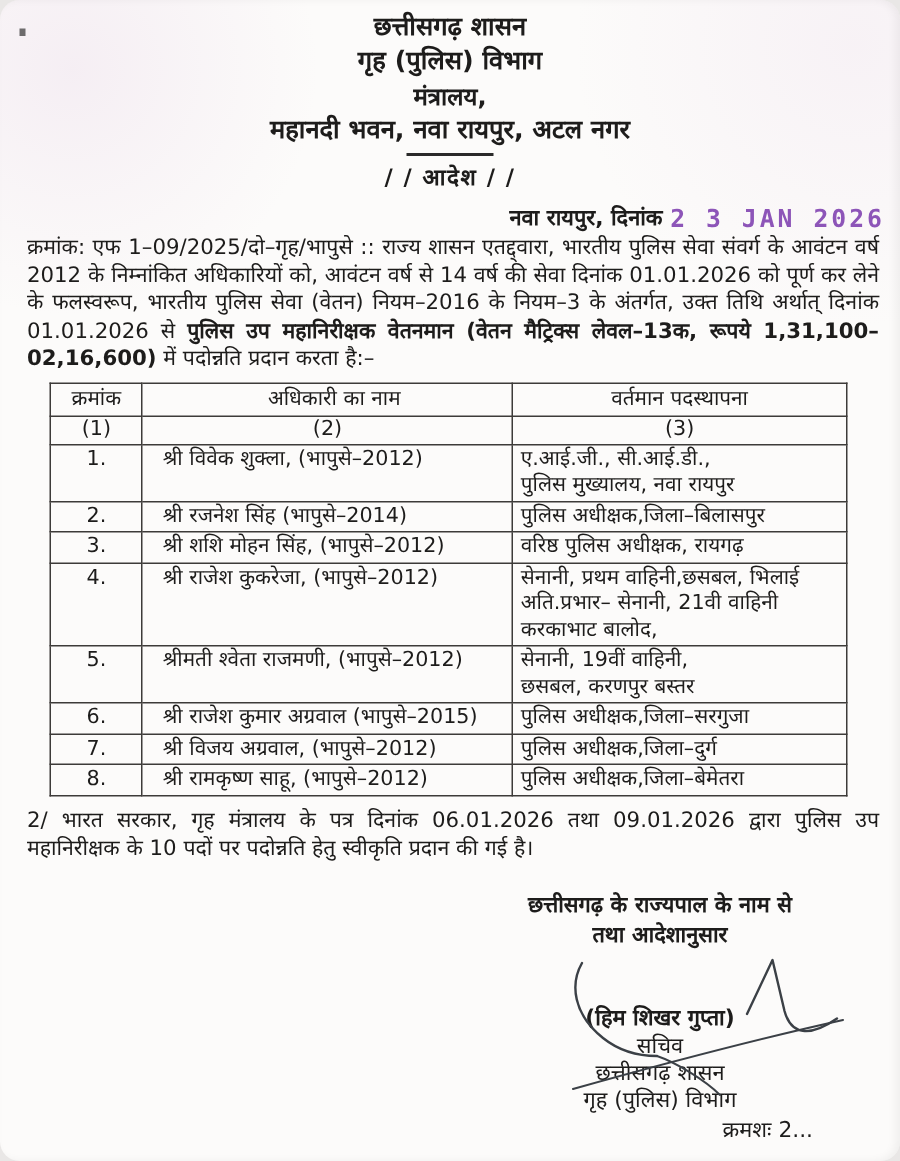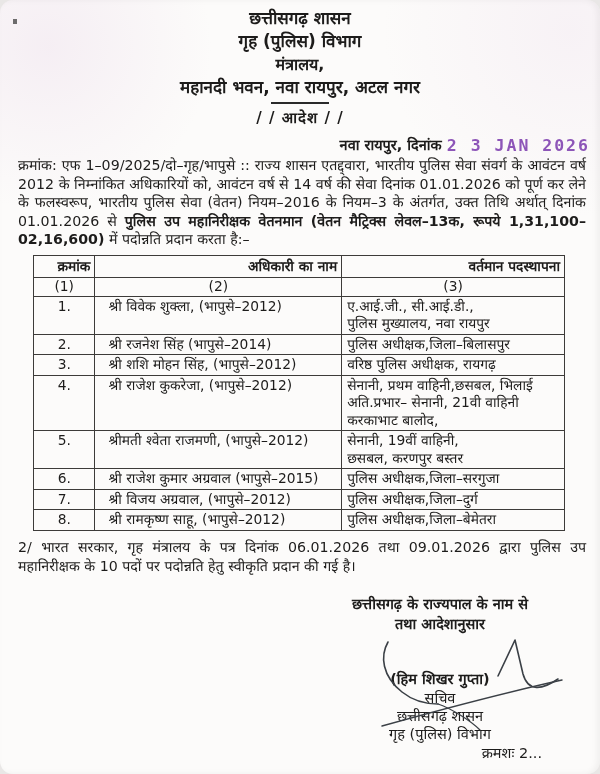--- a/index.html
+++ b/index.html
@@ -49,21 +49,21 @@
     border-collapse:collapse;
     width:532px;
     font-size:13.8px;
     line-height:17.5px;
   }
   .officer-table td,.officer-table th{
     border:1px solid #3d3b39;
     padding:1px 5px;
     vertical-align:top;
   }
-  .officer-table th{font-weight:bold;text-align:right;padding:2px 4px;}
+  .officer-table th{font-weight:normal;text-align:center;padding:2px 4px;}
   .col-sno{width:52px;text-align:center;}
   .col-name{width:242px;padding-left:13px !important;}
   .col-posting{width:222px;white-space:pre-line;}
   .subhead td{text-align:center;padding:0 4px;}
   .para2{
     margin:7px 14px 0 18px;
     font-size:14.2px;
     line-height:18.6px;
     text-align:justify;
   }

